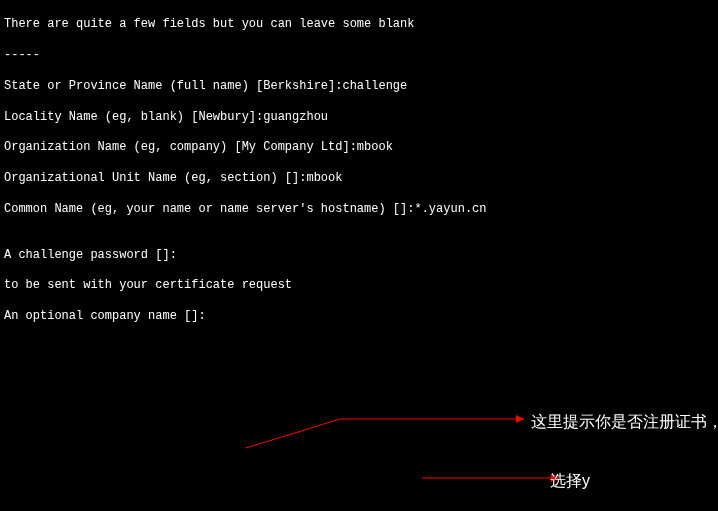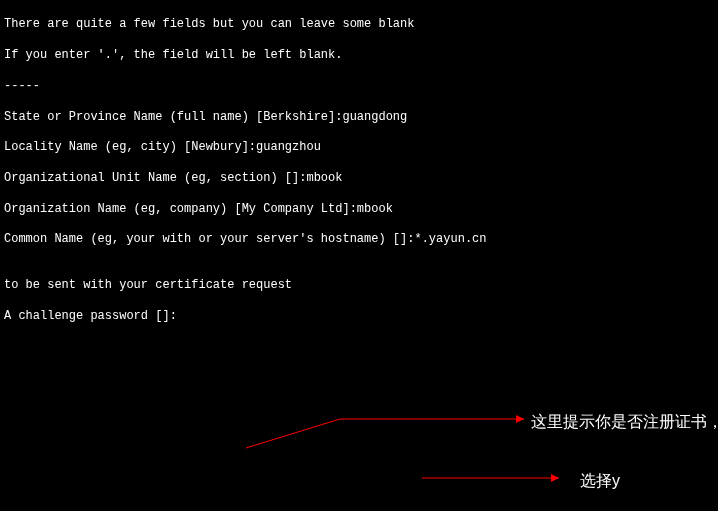--- a/index.html
+++ b/index.html
@@ -8,30 +8,30 @@
   .ann{position:absolute;color:#ffffff;font-family:Arial,"Microsoft YaHei",sans-serif;font-size:16px;white-space:nowrap}
   .arrow{position:absolute;pointer-events:none}
   .arrow line{stroke:#ff0000;stroke-width:1}
   .arrow polygon{fill:#ff0000}
 </style>
 </head>
 <body>
 
 <div class="term">
 <span class="ln">There are quite a few fields but you can leave some blank</span>
-<span class="ln">If you enter '.', the field will be left blank.</span>
 <span class="ln">-----</span>
-<span class="ln">State or Province Name (full name) [Berkshire]:guangdong</span>
-<span class="ln">Locality Name (eg, city) [Newbury]:guangzhou</span>
+<span class="ln">State or Province Name (full name) [Berkshire]:challenge</span>
+<span class="ln">Locality Name (eg, blank) [Newbury]:guangzhou</span>
+<span class="ln">Organization Name (eg, company) [My Company Ltd]:mbook</span>
 <span class="ln">Organizational Unit Name (eg, section) []:mbook</span>
-<span class="ln">Organization Name (eg, company) [My Company Ltd]:mbook</span>
-<span class="ln">Common Name (eg, your with or your server's hostname) []:*.yayun.cn</span>
+<span class="ln">Common Name (eg, your name or name server's hostname) []:*.yayun.cn</span>
 <span class="ln"></span>
+<span class="ln">A challenge password []:</span>
 <span class="ln">to be sent with your certificate request</span>
-<span class="ln">A challenge password []:</span>
+<span class="ln">An optional company name []:</span>
 
 
 
 
 
 
 
 
 
 
@@ -48,13 +48,13 @@
 
   <line x1="246" y1="448" x2="340" y2="419"></line>
   <line x1="340" y1="419" x2="524" y2="419"></line>
   <polygon points="524,419 516,415 516,423"></polygon>
 
   <line x1="422" y1="478" x2="559" y2="478"></line>
   <polygon points="559,478 551,474 551,482"></polygon>
 </svg>
 
 <div class="ann" style="left:531px;top:412px">这里提示你是否注册证书，选择y</div>
-<div class="ann" style="left:580px;top:471px">选择y</div>
+<div class="ann" style="left:550px;top:471px">选择y</div>
 
 </body></html>

